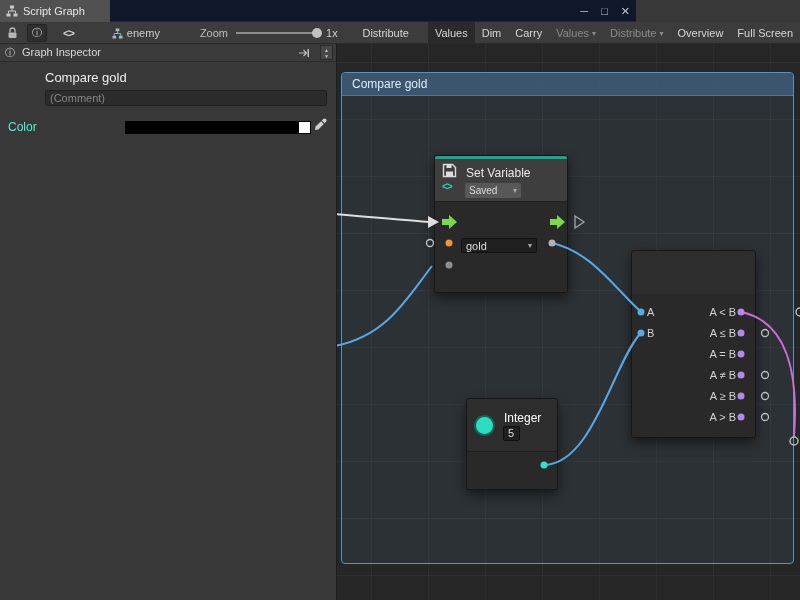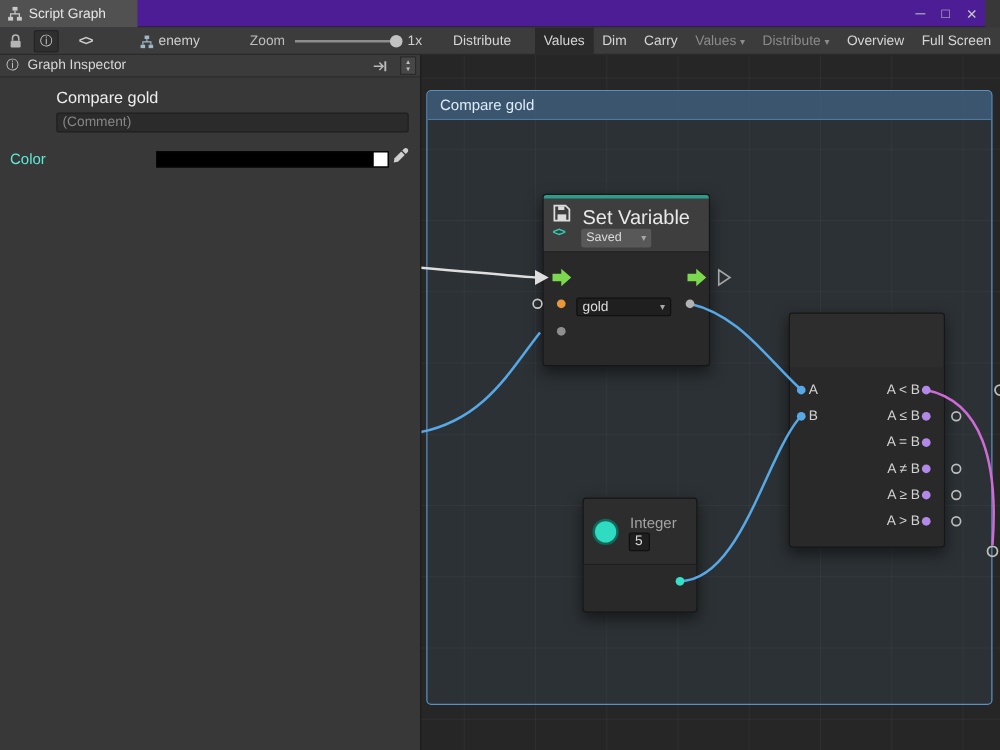--- a/index.html
+++ b/index.html
@@ -1,20 +1,20 @@
 <!DOCTYPE html>
 <html><head>
 <meta charset="utf-8">
 <style>
   * { margin:0; padding:0; box-sizing:border-box; }
   html,body { width:800px; height:600px; overflow:hidden; background:#383838;
     font-family:"Liberation Sans","DejaVu Sans",sans-serif; }
 
   
-  .titlebar { position:absolute; left:0; top:0; width:788px; height:22px; background:#4c1d95; border-bottom:1px solid #262626; }
+  .titlebar { position:absolute; left:0; top:0; width:636px; height:22px; background:#0f172a; border-bottom:1px solid #262626; }
   .tab { position:absolute; left:0; top:0; height:22px; width:110px; background:#515151; display:flex; align-items:center; gap:5px; padding-left:6px; font-size:11px; color:#e6e6e6; }
   .win-controls { position:absolute; right:6px; top:0; height:22px; display:flex; align-items:center; gap:13px; color:#c4c4c4; font-size:11px; }
 
   
   .toolbar { position:absolute; left:0; top:22px; width:800px; height:22px; background:#3c3c3c; border-bottom:1px solid #2a2a2a; font-size:11px; color:#cfcfcf; }
   .tb-left { position:absolute; left:0; top:0; height:22px; display:flex; align-items:center; }
   .lock { margin-left:7px; display:flex; }
   .info-btn { margin-left:9px; width:20px; height:18px; background:#2f2f2f; border:1px solid #242424; border-radius:2px; display:flex; align-items:center; justify-content:center; font-size:10px; color:#dcdcdc; }
   .code-btn { margin-left:16px; font-weight:bold; color:#cfcfcf; letter-spacing:-1px; }
   .asset { margin-left:38px; display:flex; align-items:center; gap:4px; color:#cfcfcf; }
@@ -51,36 +51,36 @@
   .group-box { position:absolute; left:4px; top:28px; width:453px; height:492px; border:1px solid #5b90c2; border-radius:4px; background:rgba(86,120,155,0.13); }
   .group-header { height:23px; background:rgba(66,98,130,0.75); border-bottom:1px solid rgba(91,144,194,0.6); border-radius:3px 3px 0 0; line-height:23px; padding-left:10px; font-size:12px; color:#dcebf9; }
 
   .node { position:absolute; background:#2d2d2d; border:1px solid #161616; border-radius:3px; box-shadow:0 5px 12px rgba(0,0,0,0.5); }
 
   .node-setvar { left:97px; top:111px; width:134px; height:138px; }
   .accent { height:3px; background:#2e9c8a; border-radius:2px 2px 0 0; }
   .sv-header { position:relative; height:42px; background:#3e3e3e; }
   .sv-floppy { position:absolute; left:7px; top:4px; display:flex; }
   .sv-code { position:absolute; left:7px; top:22px; font-size:10px; font-weight:bold; color:#2fd0b4; letter-spacing:-1px; }
-  .sv-title { position:absolute; left:31px; top:7px; font-size:16px; color:#e8e8e8; }
+  .sv-title { position:absolute; left:31px; top:7px; font-size:12px; color:#e8e8e8; }
   .sv-scope { position:absolute; left:30px; top:24px; width:56px; height:15px; background:#585858; border-radius:2px; display:flex; align-items:center; justify-content:space-between; padding:0 4px; font-size:10px; color:#dcdcdc; }
   .sv-body { position:absolute; left:0; top:45px; right:0; bottom:0; background:#292929; border-top:1px solid #1e1e1e; border-radius:0 0 3px 3px; }
   .gold-dd { position:absolute; left:26px; top:36px; width:76px; height:15px; background:#1f1f1f; border:1px solid #101010; border-radius:2px; display:flex; align-items:center; justify-content:space-between; padding:0 4px; font-size:11px; color:#dcdcdc; }
 
   .node-comparison { left:294px; top:206px; width:125px; height:188px; }
   .cmp-header { height:42px; background:#3e3e3e; border-bottom:1px solid #1e1e1e; border-radius:3px 3px 0 0; display:flex; align-items:center; gap:7px; padding-left:9px; font-size:12px; color:#e8e8e8; }
   .cmp-body { position:absolute; left:0; top:43px; right:0; bottom:0; background:#292929; border-radius:0 0 3px 3px; }
   .cmp-label { position:absolute; font-size:11px; color:#d2d2d2; }
   .cmp-left { left:15px; }
   .cmp-right { right:19px; }
   .r1{top:55px} .r2{top:76px} .r3{top:97px} .r4{top:118px} .r5{top:139px} .r6{top:160px}
 
   .node-integer { left:129px; top:354px; width:92px; height:92px; }
   .int-circle { position:absolute; left:7px; top:16px; width:21px; height:21px; border-radius:50%; background:#2fdcc2; border:2px solid #12665a; }
-  .int-title { position:absolute; left:37px; top:12px; font-size:12px; color:#a3a3a3; }
+  .int-title { position:absolute; left:37px; top:12px; font-size:12px; color:#ffffff; }
   .int-value { position:absolute; left:36px; top:27px; width:17px; height:15px; background:#1f1f1f; border:1px solid #101010; border-radius:2px; font-size:11px; color:#dcdcdc; line-height:13px; padding-left:4px; }
   .int-body { position:absolute; left:0; top:52px; right:0; bottom:0; background:#292929; border-top:1px solid #1e1e1e; border-radius:0 0 3px 3px; }
 
   .wires { position:absolute; left:0; top:0; width:464px; height:556px; pointer-events:none; }
 </style>
 </head>
 <body>
 
 <div class="titlebar">
   <div class="tab">

